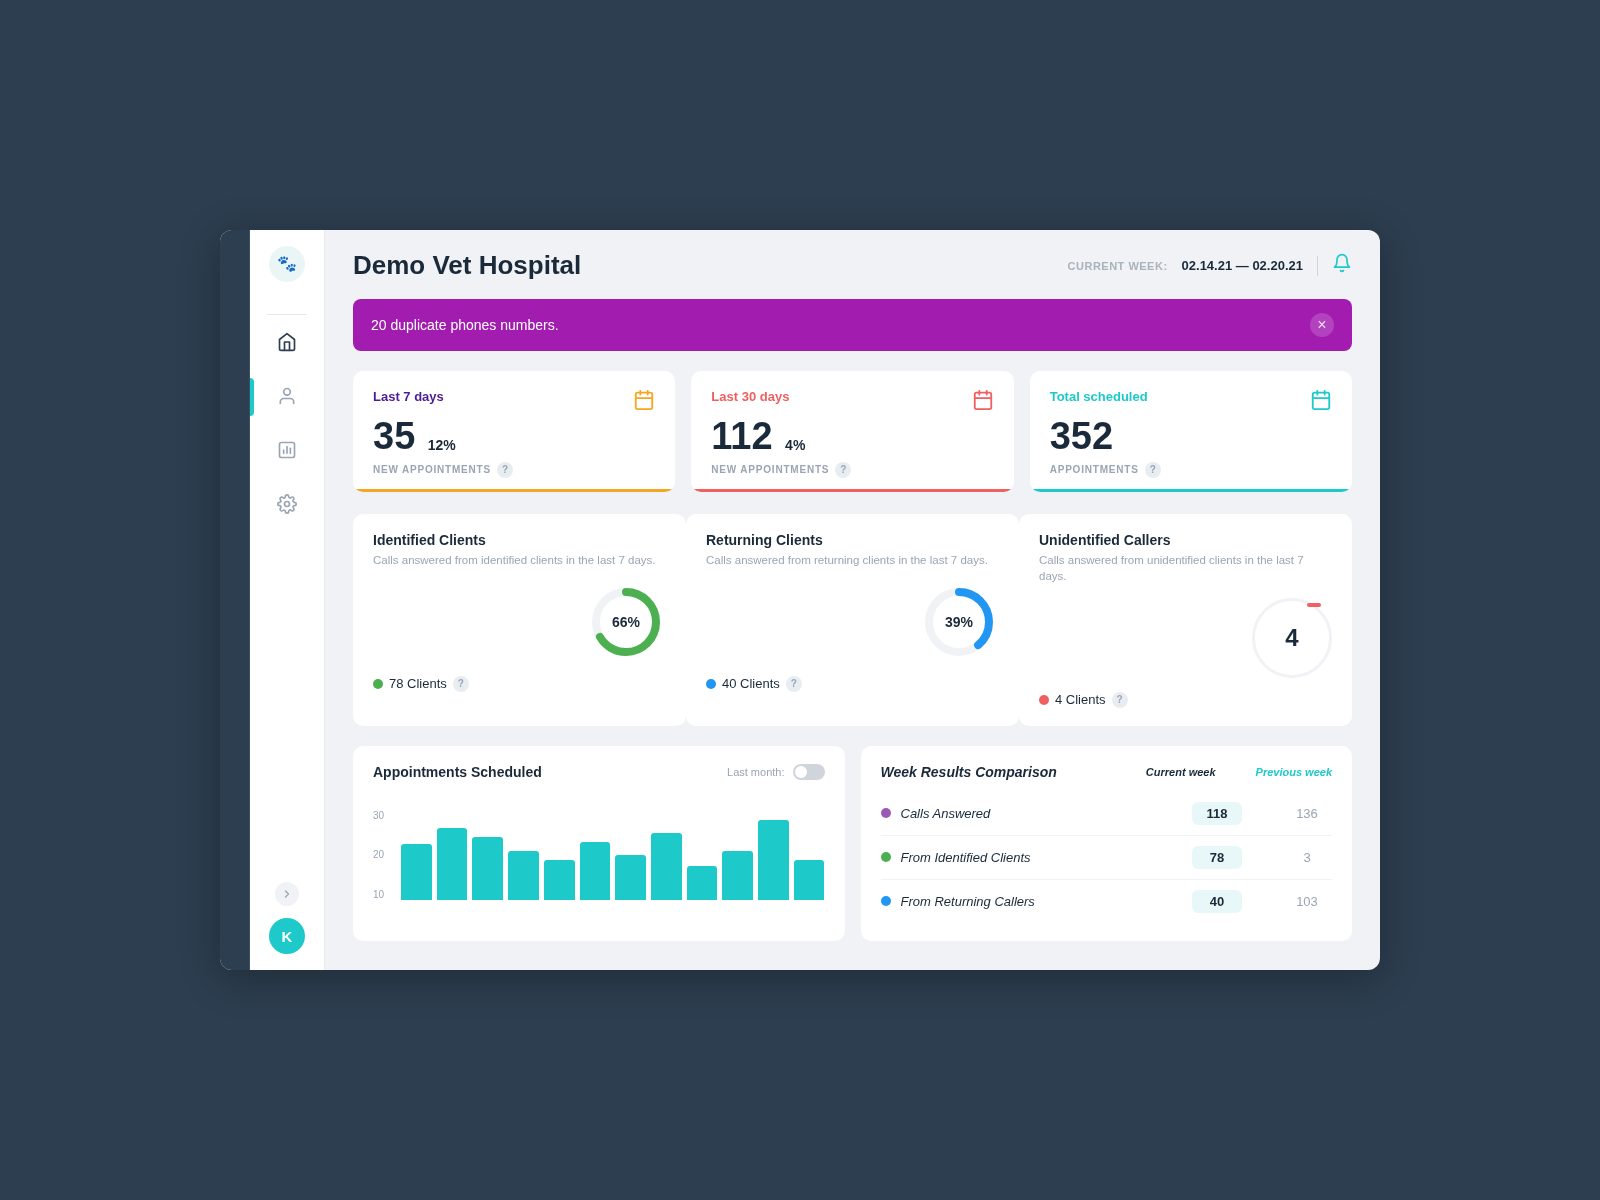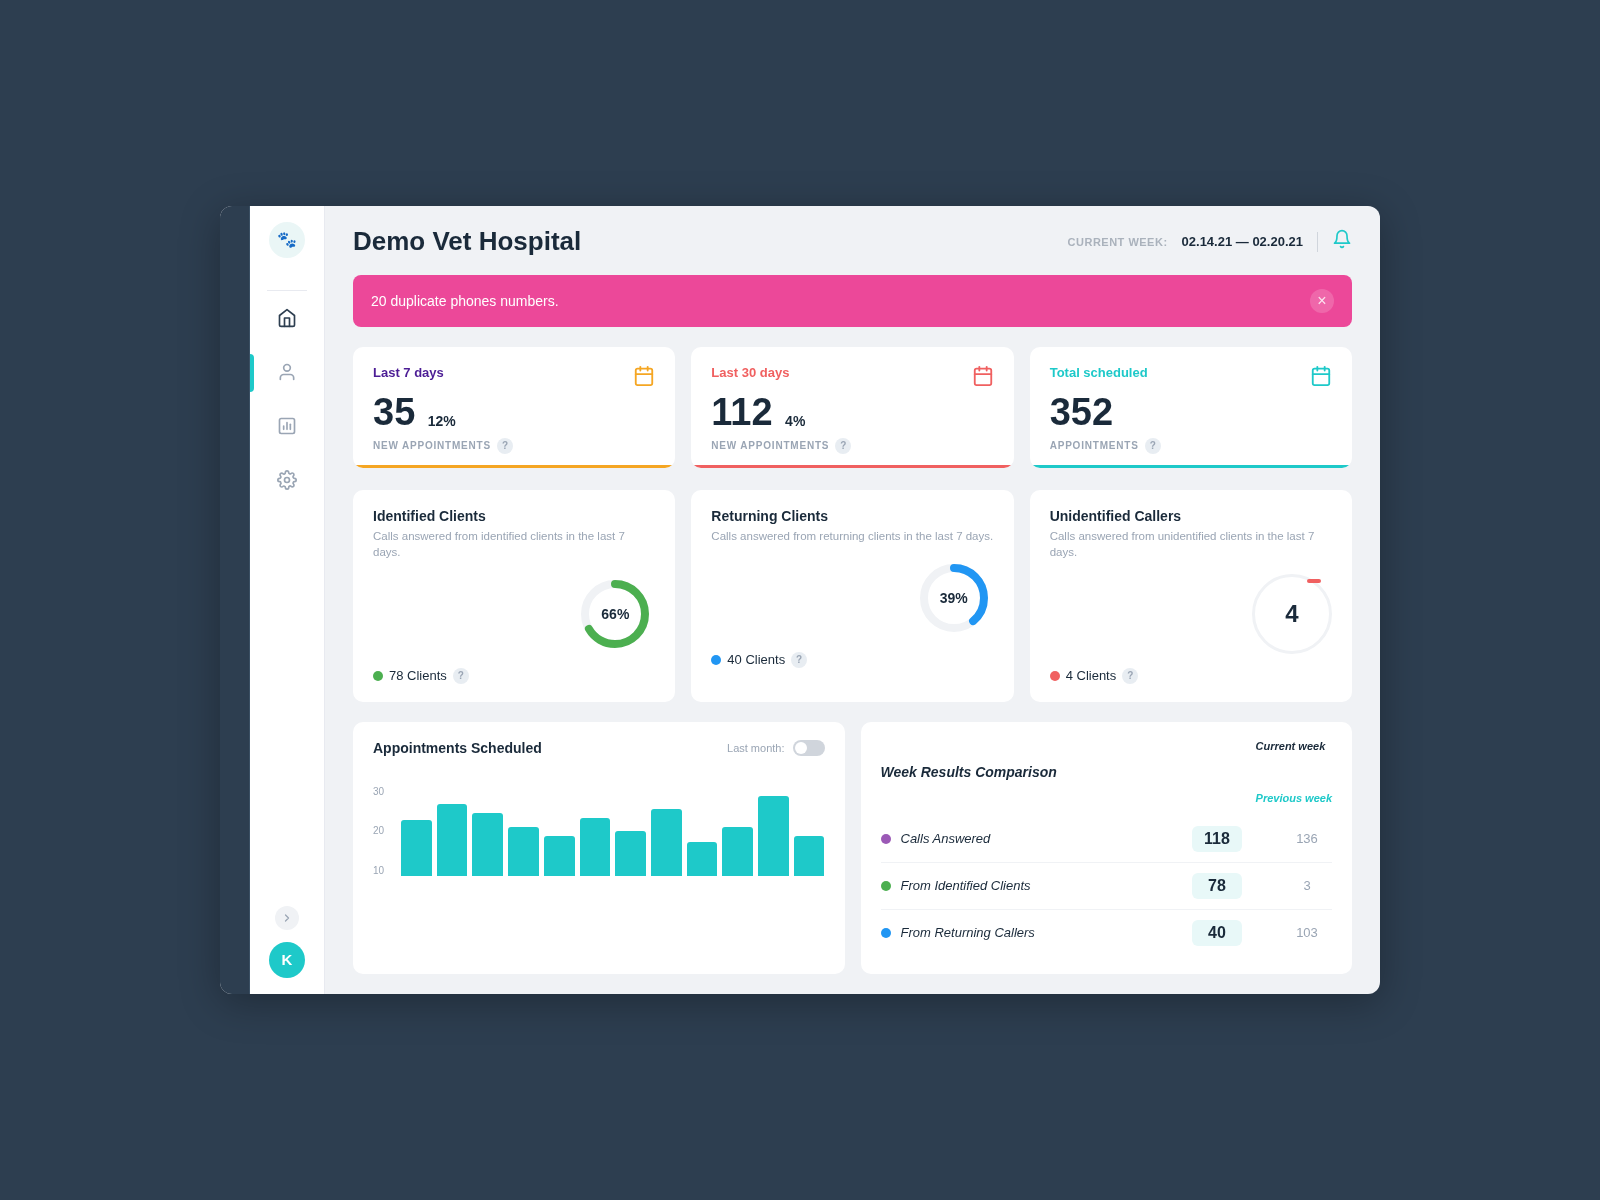--- a/index.html
+++ b/index.html
@@ -151,21 +151,21 @@
       background: #d0d5dc;
     }
     .bell-icon {
       color: #1ec9c9;
       font-size: 18px;
       cursor: pointer;
       position: relative;
     }
     
     .alert-banner {
-      background: #ec4899;
+      background: #a21caf;
       border-radius: 8px;
       padding: 14px 18px;
       display: flex;
       align-items: center;
       justify-content: space-between;
       margin-bottom: 20px;
       color: white;
       font-size: 14px;
       font-weight: 500;
     }
@@ -295,21 +295,20 @@
     .toggle-btn.inactive {
       background: #fff;
       color: #9aa5b4;
       border-radius: 0 6px 6px 0;
       border: 1px solid #e0e4ea;
     }
     
     .overview-cards {
       display: grid;
       grid-template-columns: 1fr 1fr 1fr;
-      gap: 16px;
       margin-bottom: 20px;
     }
     .overview-card {
       background: #fff;
       border-radius: 10px;
       padding: 18px 20px;
     }
     .oc-title {
       font-size: 14px;
       font-weight: 700;
@@ -467,21 +466,20 @@
       align-items: center;
       justify-content: space-between;
       margin-bottom: 12px;
       font-style: italic;
     }
     .comp-col-labels {
       display: flex;
       gap: 40px;
       font-size: 11px;
       font-weight: 700;
-      flex-direction: column;
     }
     .comp-col-current { color: #1a2a3a; }
     .comp-col-prev { color: #1ec9c9; }
     .comp-row {
       display: flex;
       align-items: center;
       justify-content: space-between;
       padding: 10px 0;
       border-bottom: 1px solid #f0f2f5;
     }
@@ -496,21 +494,21 @@
     }
     .comp-row-vals {
       display: flex;
       gap: 40px;
       align-items: center;
     }
     .comp-val-current {
       background: #e8f8f8;
       color: #1a2a3a;
       font-weight: 700;
-      font-size: 16px;
+      font-size: 13px;
       padding: 4px 12px;
       border-radius: 6px;
       min-width: 50px;
       text-align: center;
     }
     .comp-val-prev {
       color: #9aa5b4;
       font-size: 13px;
       min-width: 50px;
       text-align: center;

